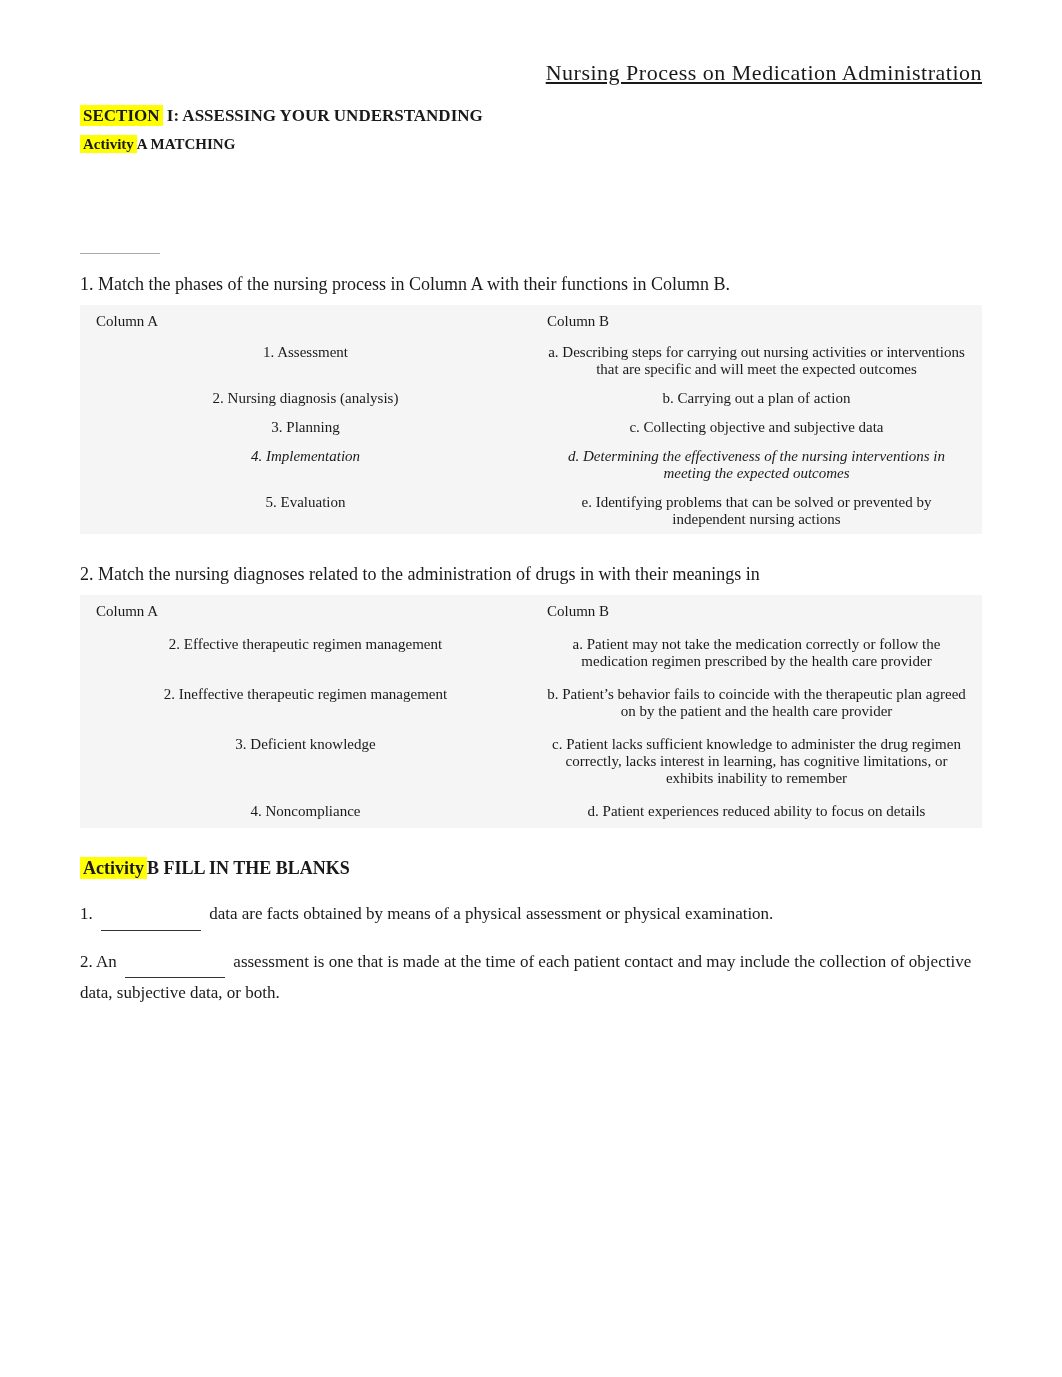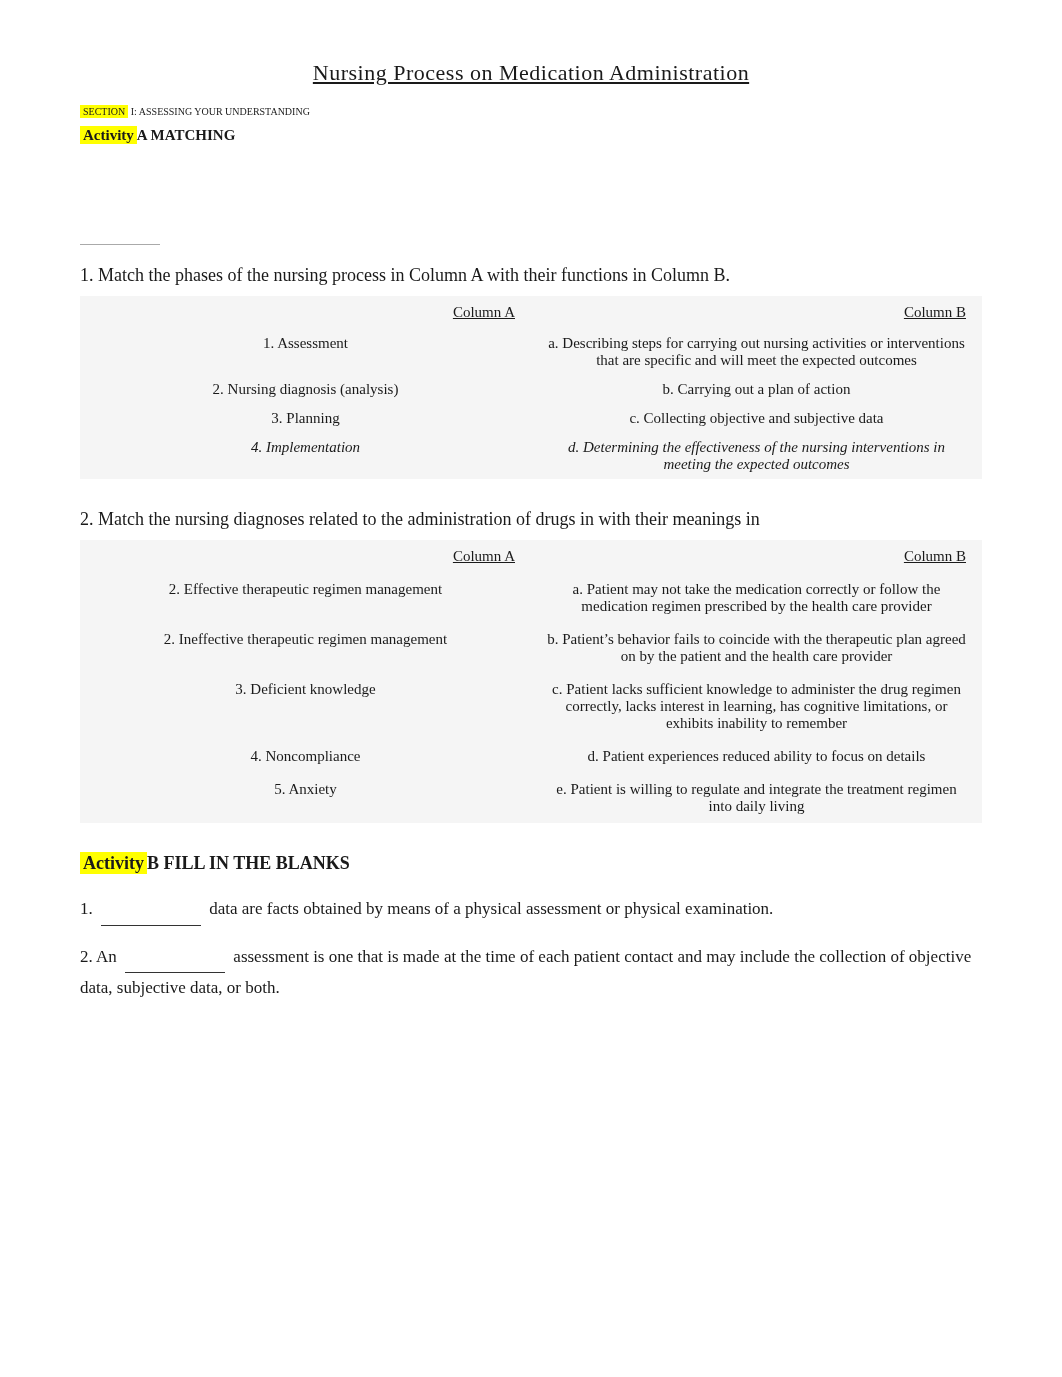--- a/index.html
+++ b/index.html
@@ -12,31 +12,31 @@
       font-family: 'Times New Roman', Times, serif;
       font-size: 15px;
       background: #ffffff;
       color: #1a1a1a;
       width: 1062px;
       min-height: 1377px;
       padding: 60px 80px;
     }
 
     .page-title {
-      text-align: center;
+      text-align: right;
       font-size: 22px;
       font-weight: normal;
       text-decoration: underline;
       margin-bottom: 20px;
       letter-spacing: 0.5px;
     }
 
     .section-label {
-      font-size: 10px;
-      font-weight: normal;
+      font-size: 17px;
+      font-weight: bold;
       margin-bottom: 10px;
     }
 
     .highlight-yellow {
       background-color: #ffff00;
       padding: 1px 3px;
     }
 
     .activity-label {
       font-size: 15px;
@@ -51,26 +51,25 @@
     }
 
     .matching-table {
       width: 100%;
       border-collapse: collapse;
       margin-bottom: 30px;
       background: #f5f5f5;
     }
 
     .matching-table th {
-      text-align: right;
+      text-align: left;
       font-weight: normal;
       font-size: 15px;
       padding: 8px 16px;
       border: none;
-      text-decoration: underline;
     }
 
     .matching-table td {
       padding: 6px 16px;
       vertical-align: top;
       font-size: 15px;
       width: 50%;
       border: none;
       text-align: center;
     }
@@ -147,20 +146,24 @@
       <td class="col-b">b. Carrying out a plan of action</td>
     </tr>
       <tr style="padding-top: 6px;">
       <td class="col-a">3. Planning</td>
       <td class="col-b">c. Collecting objective and subjective data</td>
     </tr>
       <tr style="padding-top: 6px; font-style: italic;">
       <td class="col-a">4. Implementation</td>
       <td class="col-b">d. Determining the effectiveness of the nursing interventions in meeting the expected outcomes</td>
     </tr>
+      <tr style="padding-top: 6px;">
+      <td class="col-a">5. Evaluation</td>
+      <td class="col-b">e. Identifying problems that can be solved or prevented by independent nursing actions</td>
+    </tr>
     </tbody>
 </table>
 
 <p class="question-text">2. Match the nursing diagnoses related to the administration of drugs in with their meanings in</p>
 
 <table class="matching-table">
   <thead>
     <tr>
       <th class="col-a">Column A</th>
       <th class="col-b">Column B</th>
@@ -176,24 +179,20 @@
       <td class="col-b" style="padding-top:8px; padding-bottom:8px;">b. Patient’s behavior fails to coincide with the therapeutic plan agreed on by the patient and the health care provider</td>
     </tr>
       <tr>
       <td class="col-a" style="padding-top:8px; padding-bottom:8px;">3. Deficient knowledge</td>
       <td class="col-b" style="padding-top:8px; padding-bottom:8px;">c. Patient lacks sufficient knowledge to administer the drug regimen correctly, lacks interest in learning, has cognitive limitations, or exhibits inability to remember</td>
     </tr>
       <tr>
       <td class="col-a" style="padding-top:8px; padding-bottom:8px;">4. Noncompliance</td>
       <td class="col-b" style="padding-top:8px; padding-bottom:8px;">d. Patient experiences reduced ability to focus on details</td>
     </tr>
-      <tr>
-      <td class="col-a" style="padding-top:8px; padding-bottom:8px;">5. Anxiety</td>
-      <td class="col-b" style="padding-top:8px; padding-bottom:8px;">e. Patient is willing to regulate and integrate the treatment regimen into daily living</td>
-    </tr>
     </tbody>
 </table>
 
 <div class="activity-b-section">
   <p class="activity-b-label">
     <span class="highlight-yellow">Activity</span><span>B</span><span> FILL IN THE BLANKS</span>
   </p>
 
   <div id="fill-blanks-container">
   <div class="fill-blank-item">1. <span class="blank">&nbsp;</span> data are facts obtained by means of a physical assessment or physical examination.</div>

